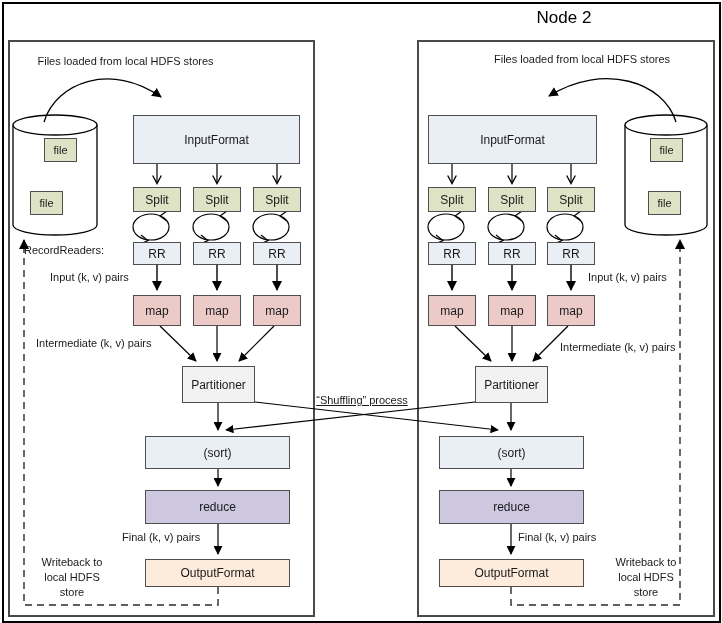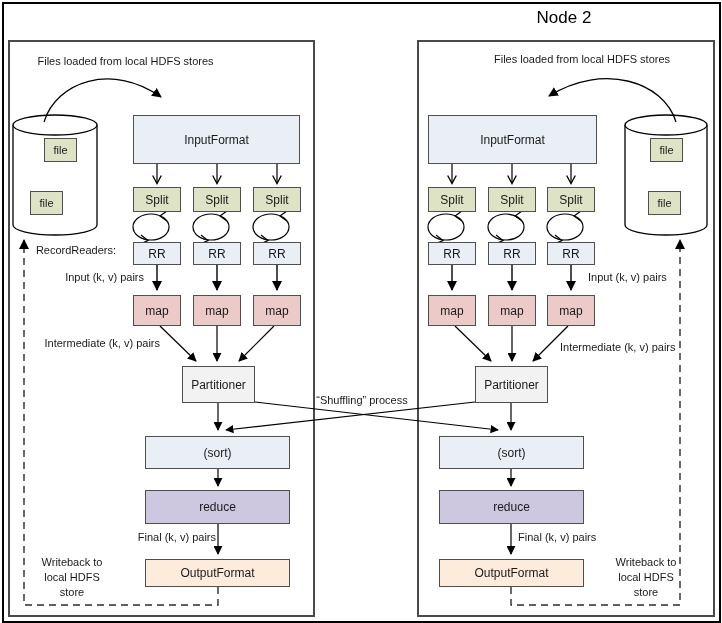--- a/index.html
+++ b/index.html
@@ -15,21 +15,21 @@
   .node-box {
     position:absolute; border:2px solid #4a4a4a; background:transparent;
   }
   .node-title {
     position:absolute; text-align:center; font-size:17px; color:#000;
   }
   .lbl {
     position:absolute; font-size:11px; line-height:1.35; white-space:pre-line;
   }
   .lbl.c { text-align:center; }
-  .lbl.r { text-align:right; }
+  .lbl.r { }
   .box {
     position:absolute; border:1.5px solid #4f4f4f; display:flex;
     align-items:center; justify-content:center; font-size:12px;
     box-sizing:border-box; z-index:3;
   }
   svg.overlay { position:absolute; left:0; top:0; z-index:2; }
   .titlebar { z-index:4; }
 </style>
 </head>
 <body>
@@ -191,21 +191,21 @@
   <div class="box" style="left: 145px; top: 490px; width: 145px; height: 34px; background-color: rgb(205, 199, 223);">reduce</div>
 
   <div class="lbl r" style="left:122px; top:530px; width:94px;">Final (k, v) pairs</div>
 
   <div class="box" style="left: 145px; top: 559px; width: 145px; height: 28px; background-color: rgb(253, 236, 219);">OutputFormat</div>
 
   <div class="lbl c" style="left:26px; top:555px; width:92px;">Writeback to
 local HDFS
 store</div>
 
-  <div class="lbl c" style="left:305px; top:393px; width:114px;">“Shuffling” process</div>
+  <div class="lbl c" style="left:305px; top:393px; width:114px;text-decoration:underline;">“Shuffling” process</div>
 
   <div class="lbl c" style="left:484px; top:52px; width:196px;">Files loaded from local HDFS stores</div>
 
   <div class="box" style="left: 650px; top: 138px; width: 33px; height: 24px; font-size: 11px; background-color: rgb(223, 227, 198);">file</div>
   <div class="box" style="left: 648px; top: 191px; width: 33px; height: 24px; font-size: 11px; background-color: rgb(223, 227, 198);">file</div>
 
   <div class="box" style="left: 428px; top: 115px; width: 169px; height: 49px; background-color: rgb(234, 239, 246);">InputFormat</div>
 
   <div class="box" style="left: 428px; top: 187px; width: 48px; height: 25px; background-color: rgb(223, 227, 198);">Split</div>
   <div class="box" style="left: 488px; top: 187px; width: 48px; height: 25px; background-color: rgb(223, 227, 198);">Split</div>

